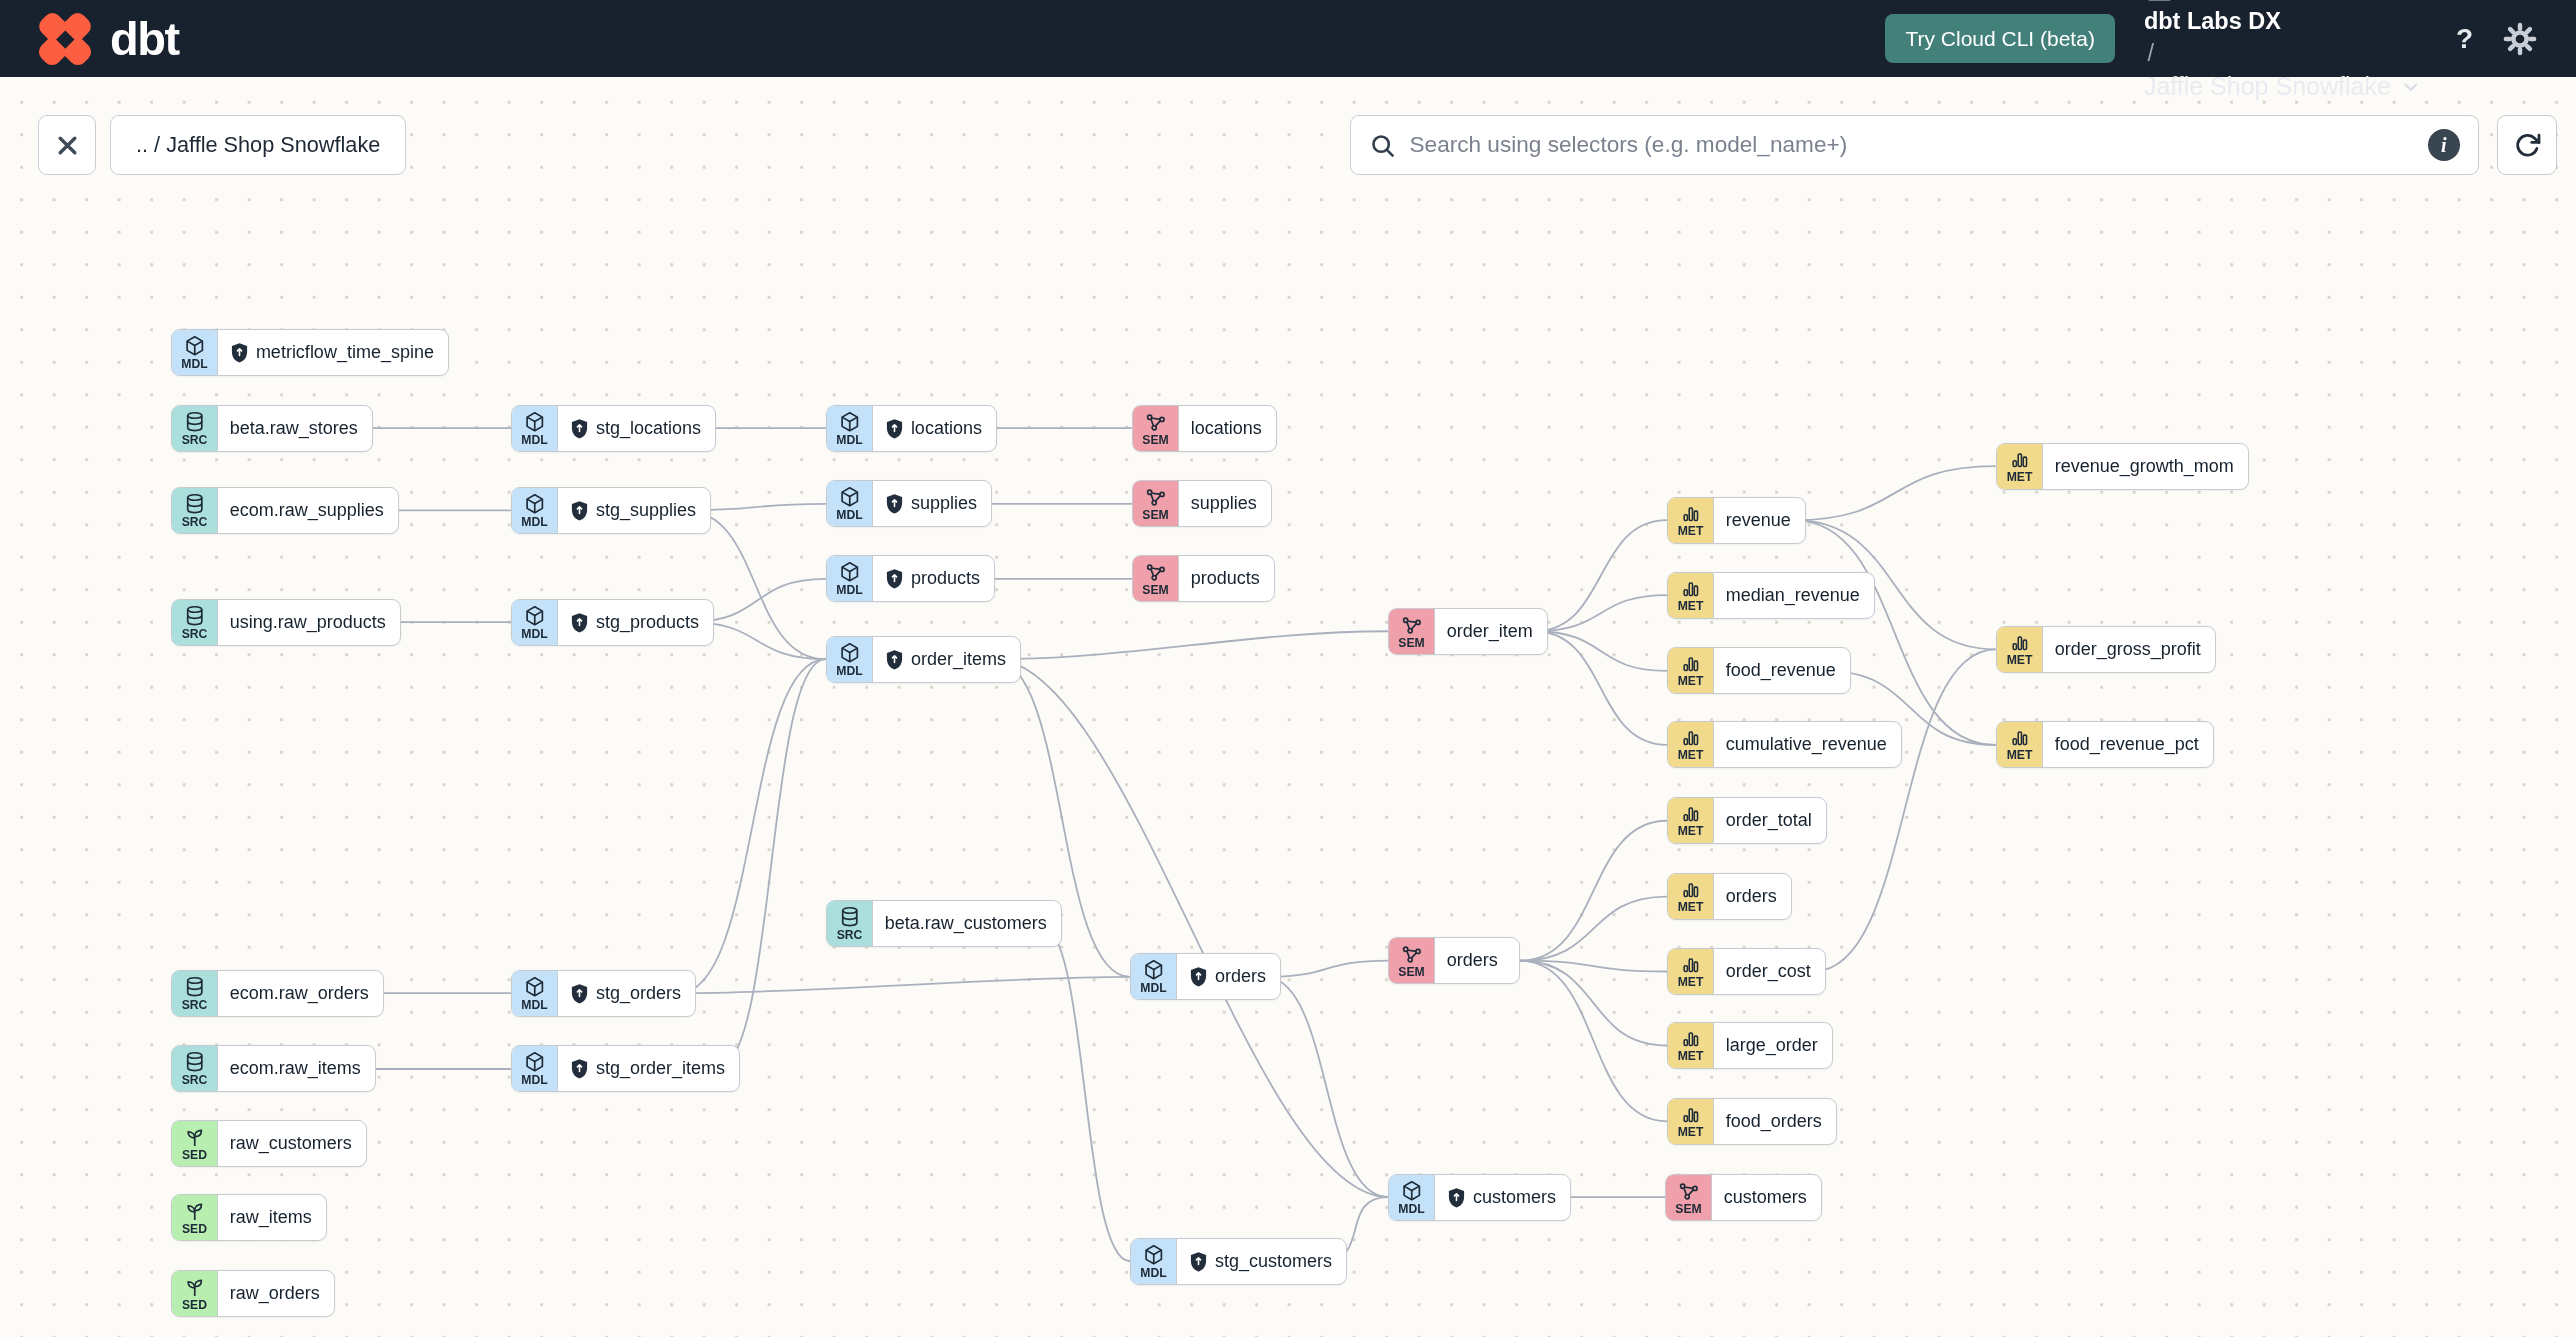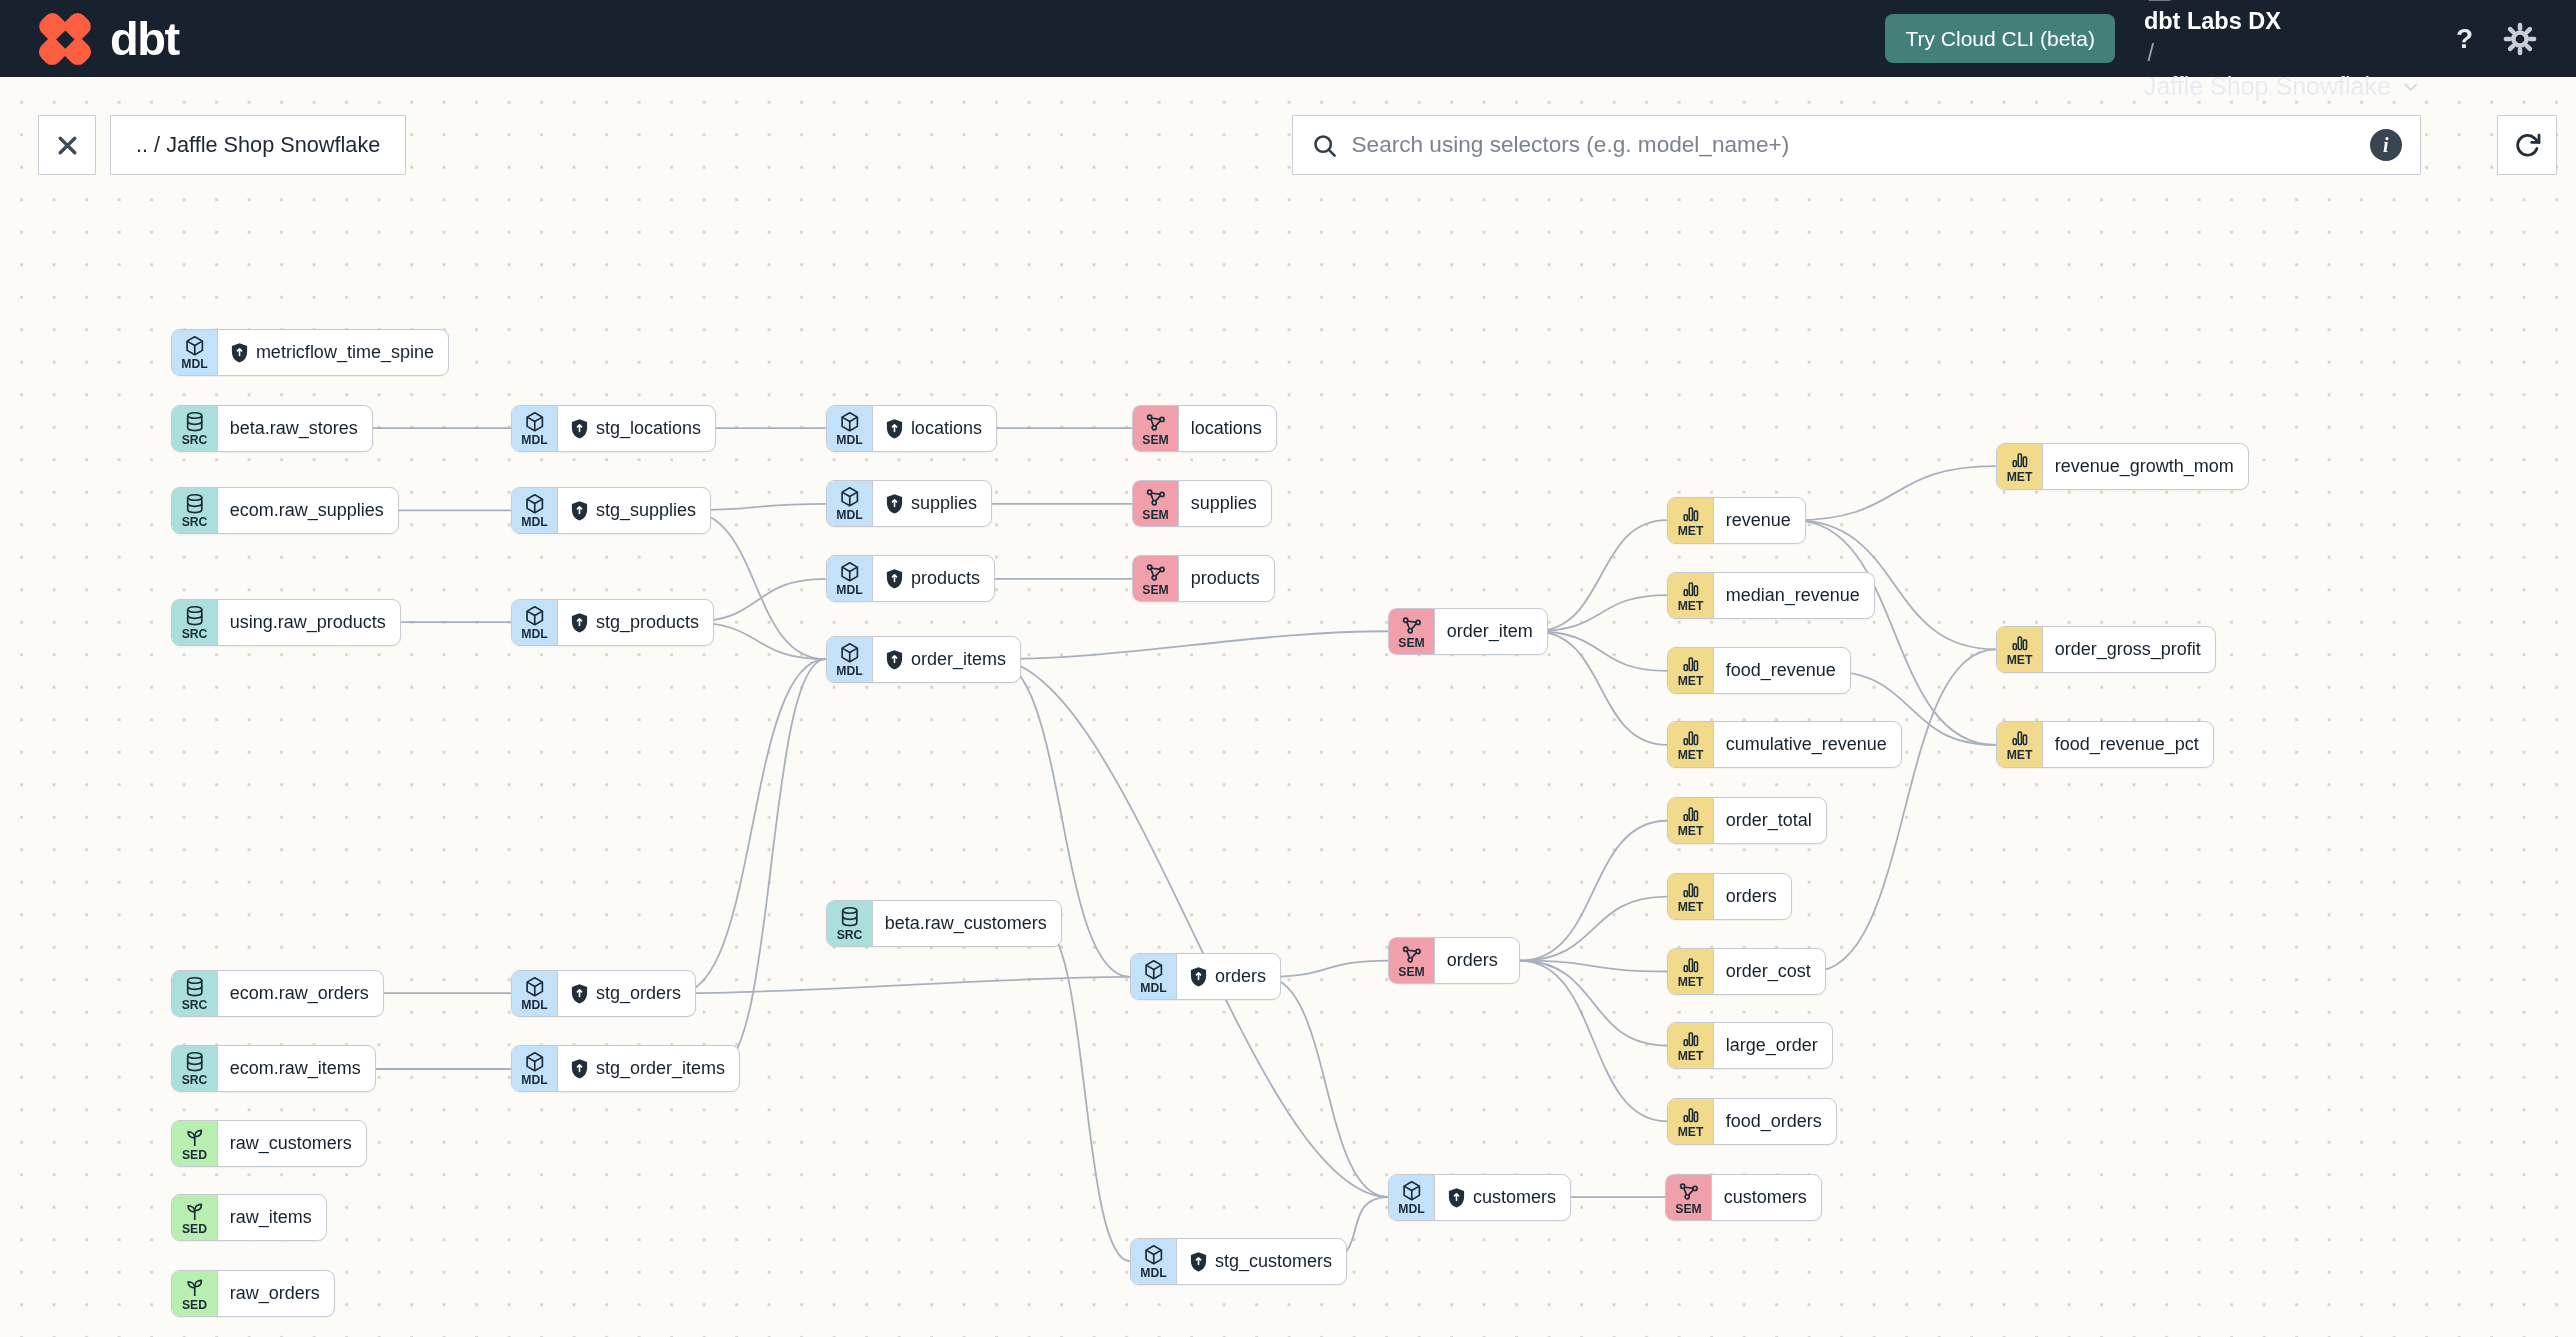--- a/index.html
+++ b/index.html
@@ -33,25 +33,25 @@
 
   
   .canvas { position:absolute; top:77px; left:0; width:2576px; height:1261px;
     background-color:#fcfbf8;
     background-image:radial-gradient(circle, #dad5cd 1.8px, transparent 1.8px);
     background-size:32.5px 32.5px; background-position:5.4px 9px; }
   #edges { position:absolute; top:0; left:0; z-index:1; }
   #edges path { stroke:#a9b0bd; stroke-width:2; fill:none; }
 
   .chip { position:absolute; top:38px; background:#ffffff; border:1.8px solid #c8cdd3;
-    border-radius:1px; display:flex; align-items:center; justify-content:center; z-index:5; }
+    border-radius:9px; display:flex; align-items:center; justify-content:center; z-index:5; }
   .chip-close { left:38px; width:58px; height:60px; cursor:pointer; }
   .chip-crumb { left:110px; height:60px; padding:0 25px; font-size:21.7px;
     color:#1d2834; white-space:nowrap; cursor:pointer; }
-  .searchbar { left:1292px; width:1129px; height:60px; padding:0 18px; gap:13.5px;
+  .searchbar { left:1350px; width:1129px; height:60px; padding:0 18px; gap:13.5px;
     justify-content:flex-start; }
   .searchbar input { flex:1; border:none; outline:none; background:transparent;
     font-family:inherit; font-size:22.6px; color:#2a3442; }
   .searchbar input::placeholder { color:#7a828e; }
   .info-badge { width:32.5px; height:32.5px; border-radius:50%; background:#3a4552;
     color:#ffffff; font-size:20px; font-weight:700; font-style:italic;
     font-family:"Liberation Serif", serif; display:flex; align-items:center;
     justify-content:center; flex:0 0 32.5px; cursor:pointer; }
   .chip-refresh { left:2497px; width:60px; height:60px; cursor:pointer; }
 

